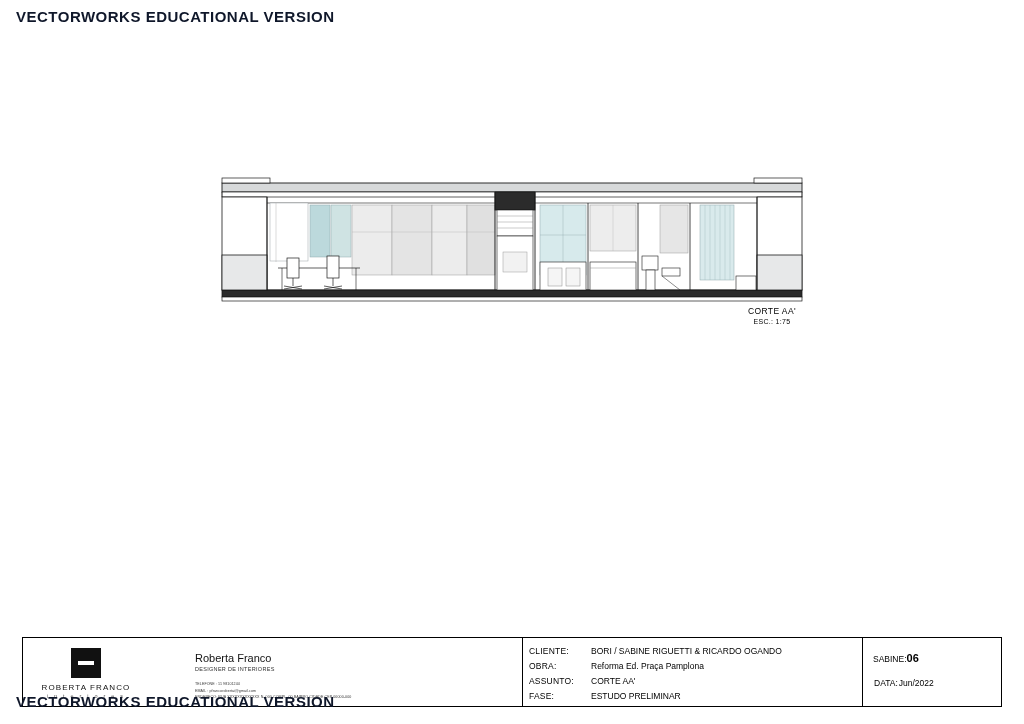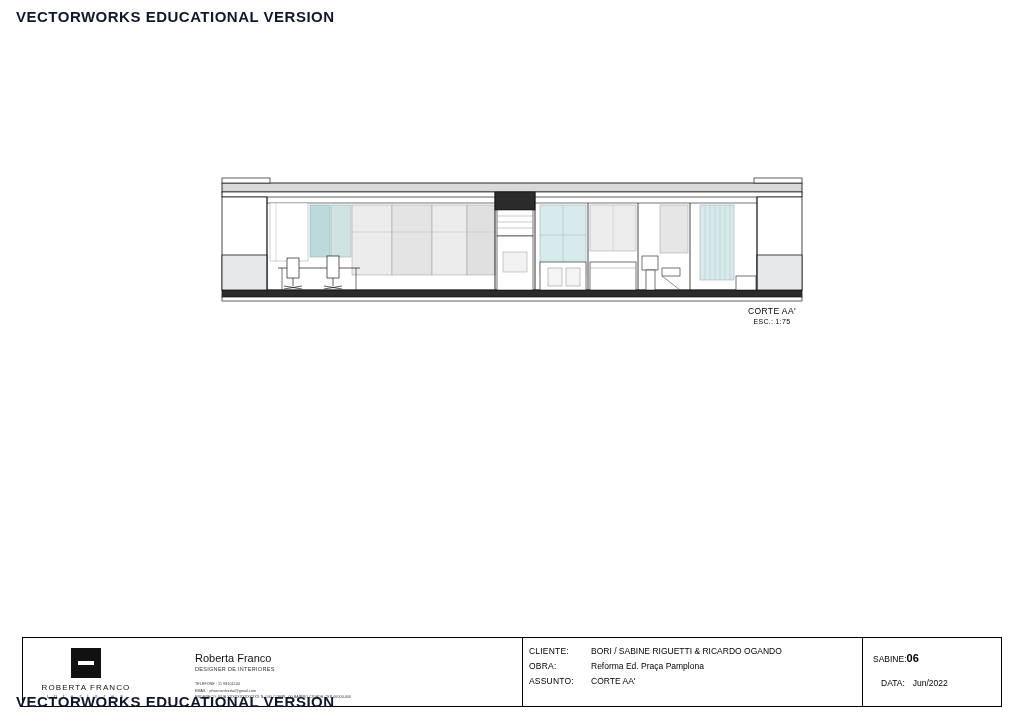--- a/index.html
+++ b/index.html
@@ -187,21 +187,21 @@
   .meta-sheet b {
     font-size: 11px;
     font-weight: bold;
   }
   .meta-date {
     position: absolute;
     bottom: 18px;
     left: 10px;
     font-size: 8.5px;
   }
-  .meta-date span { margin-left: 8px; }
+  .meta-date span { margin-left: 1px; }
 </style>
 </head>
 <body>
 
 <div class="watermark top">VECTORWORKS EDUCATIONAL VERSION</div>
 
 <svg id="drawing" viewBox="0 0 1024 640">
 
   <g stroke="#1a1a1a" fill="none" stroke-width="0.8">
 
@@ -343,20 +343,24 @@
         <span class="inf-val">BORI / SABINE RIGUETTI &amp; RICARDO OGANDO</span>
       </div>
       <div class="inf-row">
         <span class="inf-key">OBRA:</span>
         <span class="inf-val">Reforma Ed. Praça Pamplona</span>
       </div>
       <div class="inf-row">
         <span class="inf-key">ASSUNTO:</span>
         <span class="inf-val">CORTE AA'</span>
       </div>
+      <div class="inf-row">
+        <span class="inf-key">FASE:</span>
+        <span class="inf-val">ESTUDO PRELIMINAR</span>
+      </div>
     </div>
 
 
     <div class="tb-meta">
       <div class="meta-sheet">
         <span>SABINE:</span><b>06</b>
       </div>
       <div class="meta-date">
         <span>DATA:</span><span>Jun/2022</span>
       </div>

